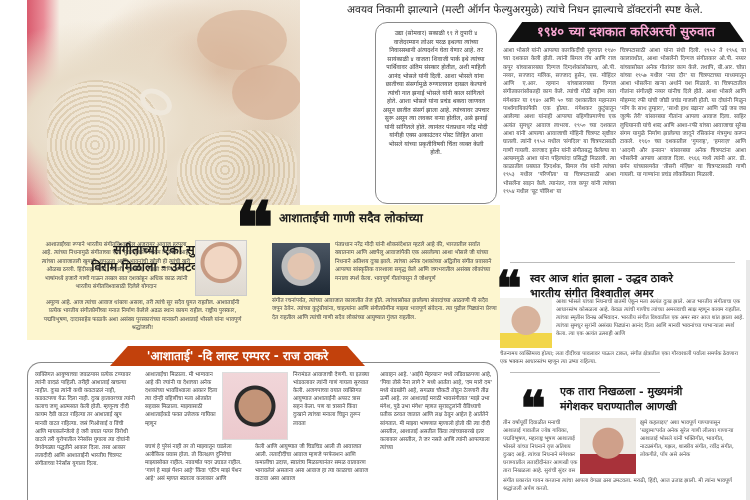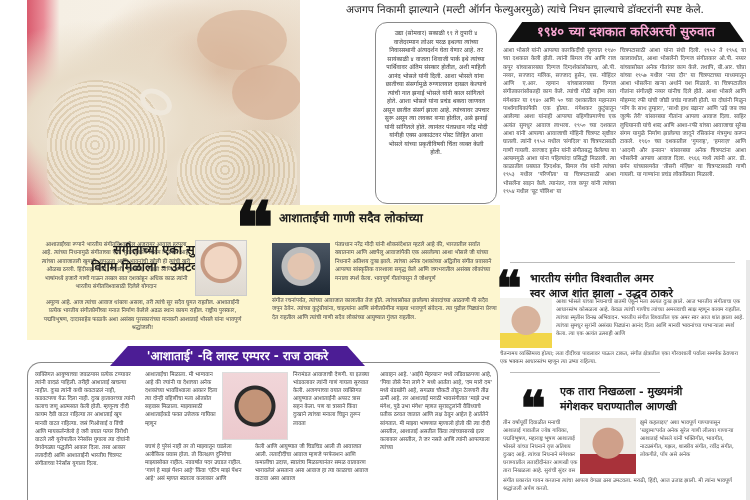--- a/index.html
+++ b/index.html
@@ -119,21 +119,21 @@
   .uddhav-text-a { left: 556px; top: 297px; width: 190px; }
   .uddhav-text-b { left: 500px; top: 349px; width: 246px; }
   .grey-text { font-size: 5.4px; line-height: 8px; color: #4b4b4b; }
 
   .divider { left: 510px; top: 262px; width: 225px; height: 1px; background: #bbb; }
   .divider2 { left: 510px; top: 372px; width: 150px; height: 1px; background: #bbb; }
   .right-edge { left: 746px; top: 260px; width: 4px; height: 240px; background: #e8e8e8; }
 
   
   .raj-banner {
-    left: 110px; top: 346px; width: 255px; height: 20px; background: #4c1d95; color: #fff;
+    left: 110px; top: 346px; width: 255px; height: 20px; background: #c2410c; color: #fff;
     font-weight: bold; font-size: 12px; line-height: 20px; text-align: center;
     clip-path: polygon(7% 0, 93% 0, 100% 100%, 0 100%);
   }
   .raj-box {
     left: 27px; top: 362px; width: 471px; height: 140px;
     border: 1.5px solid #888; border-bottom: none; border-radius: 14px 14px 0 0;
     background: #fff;
   }
   .raj-photo {
     left: 222px; top: 372px; width: 66px; height: 68px;
@@ -168,21 +168,21 @@
 <body>
 
 <div class="abs hero-photo">
   <div class="fabric"></div>
   <div class="fabric2"></div>
   <div class="hand"></div>
   <div class="hand2"></div>
   <div class="bangle"></div>
 </div>
 
-<div class="abs top-line">अजगप निकामी झाल्याने (मल्टी ऑर्गन फेल्युअरमुळे) त्यांचे निधन झाल्याचे डॉक्टरांनी स्पष्ट केले.</div>
+<div class="abs top-line">अवयव निकामी झाल्याने (मल्टी ऑर्गन फेल्युअरमुळे) त्यांचे निधन झाल्याचे डॉक्टरांनी स्पष्ट केले.</div>
 
 <div class="abs side-box">
   <p>उद्या (सोमवार) सकाळी ११ ते दुपारी ४ वाजेदरम्यान लोअर परळ इथल्या त्यांच्या निवासस्थानी अंत्यदर्शन घेता येणार आहे. तर सायंकाळी ४ वाजता शिवाजी पार्क इथे त्यांच्या पार्थिवावर अंतिम संस्कार होतील, अशी माहिती आनंद भोसले यांनी दिली. आशा भोसले यांना छातीच्या संसर्गामुळे रुग्णालयात दाखल केल्याचे त्यांची नात झनाई भोसले यांनी काल सांगितले होते. आशा भोसले यांना प्रचंड थकवा जाणवत असून छातीत संसर्ग झाला आहे. त्यांच्यावर उपचार सुरू असून त्या लवकर बऱ्या होतील, असे झनाई यांनी सांगितले होते. त्यानंतर पंतप्रधान नरेंद्र मोदी यांनीही एक्स अकाउंटवर पोस्ट लिहित आशा भोसले यांच्या प्रकृतीविषयी चिंता व्यक्त केली होती.</p>
 </div>
 
 <div class="abs decade-head">१९४० च्या दशकात करिअरची सुरुवात</div>
 <div class="abs col-text col-a">आशा भोसले यांनी आपल्या कारकिर्दीची सुरुवात १९४० च्या दशकात केली होती. त्यांनी बिमल रॉय आणि राज कपूर यांच्यासारख्या दिग्गज दिग्दर्शकांसोबतच, ओ.पी. नय्यर, सज्जाद मलिक, सज्जाद हुसेन, एस. मोहिंदर आणि ए.आर. रहमान यांच्यासारख्या दिग्गज संगीतकारांसोबतही काम केले. त्यांची मोठी बहीण लता मंगेशकर या १९४० आणि ५० च्या दशकातील महानतम पार्श्वगायिकांपैकी एक होत्या. मंगेशकर कुटुंबातून आलेल्या आशा यांनाही आपल्या बहिणीप्रमाणेच एक अत्यंत सुमधुर आवाज लाभला. १९५० च्या दशकात आशा यांनी आपल्या आवाजाची मोहिनी चित्रपट सृष्टीवर घातली. त्यांनी १९५२ मधील 'संगदिल' या चित्रपटासाठी गाणी गायली. सज्जाद हुसेन यांनी संगीतबद्ध केलेल्या या अल्बममुळे आशा यांना पहिल्यांदा प्रसिद्धी मिळाली. त्या काळातील प्रख्यात दिग्दर्शक, बिमल रॉय यांनी त्यांच्या १९५३ मधील 'परिणीता' या चित्रपटासाठी आशा भोसलेंना साइन केले. त्यानंतर, राज कपूर यांनी त्यांच्या १९५४ मधील 'बूट पॉलिश' या</div>
 <div class="abs col-text col-b">चित्रपटासाठी आशा यांना संधी दिली. १९५२ ते १९५६ या कालावधीत, आशा भोसलेंनी दिग्गज संगीतकार ओ.पी. नय्यर यांच्यासोबत अनेक गीतांवर काम केले. तथापि, बी.आर. चोप्रा यांच्या १९५७ मधील 'नया दौर' या चित्रपटाच्या माध्यमातून आशा भोसलेंना खऱ्या अर्थाने यश मिळाले. या चित्रपटातील गीतांना संगीतही नय्यर यांनीच दिले होते. आशा भोसले आणि मोहम्मद रफी यांची जोडी प्रचंड गाजली होती. या दोघांनी मिळून 'माँग के साथ तुम्हारा', 'साथी हाथ बढ़ाना' आणि 'उड़े जब जब जुल्फे तेरी' यांसारख्या गीतांना आपला आवाज दिला. साहिर लुधियानवी यांचे शब्द आणि आशा-रफी यांच्या आवाजाचा सुरेख संगम यामुळे निर्माण झालेल्या जादूने रसिकांना मंत्रमुग्ध करून टाकले. १९६० च्या दशकातील 'गुमराह', 'हमराज़' आणि 'आदमी और इन्सान' यांसारख्या अनेक चित्रपटांना आशा भोसलेंनी आपला आवाज दिला. १९६६ मध्ये त्यांनी आर. डी. बर्मन यांच्यासमवेत 'तीसरी मंज़िल' या चित्रपटासाठी गाणी गायली. या गाण्यांना प्रचंड लोकप्रियता मिळाली.</div>
 
 <div class="abs yellow-band"></div>
@@ -200,22 +200,22 @@
 <div class="abs modi-title">
   <div>आशाताईंची गाणी सदैव लोकांच्या</div>
 </div>
 <div class="abs modi-photo"></div>
 <div class="abs yellow-text modi-text-a">पंतप्रधान नरेंद्र मोदी यांनी शोकसंदेशात म्हटले आहे की, भारतातील सर्वात ख्यातनाम आणि अष्टपैलू आवाजांपैकी एक असलेल्या आशा भोसले जी यांच्या निधनाने अतिशय दुःख झाले. त्यांच्या अनेक दशकांच्या अद्वितीय संगीत प्रवासाने आपल्या सांस्कृतिक वारशाला समृद्ध केले आणि जगभरातील असंख्य लोकांच्या मनाला स्पर्श केला. भावपूर्ण गीतांपासून ते जोशपूर्ण</div>
 <div class="abs yellow-text modi-text-b">संगीत रचनांपर्यंत, त्यांच्या आवाजात कालातीत तेज होते. त्यांच्यासोबत झालेल्या संवादांच्या आठवणी मी सदैव जपून ठेवेन. त्यांच्या कुटुंबीयांना, चाहत्यांना आणि संगीतप्रेमींना माझ्या भावपूर्ण संवेदना. त्या पुढील पिढ्यांना प्रेरणा देत राहतील आणि त्यांची गाणी सदैव लोकांच्या आयुष्यात गुंजत राहतील.</div>
 
 <div class="abs divider"></div>
 <div class="abs quote-big quote2">❝</div>
 <div class="abs uddhav-title">
+  <div>स्वर आज शांत झाला - उद्धव ठाकरे</div>
   <div>भारतीय संगीत विश्वातील अमर</div>
-  <div>स्वर आज शांत झाला - उद्धव ठाकरे</div>
 </div>
 <div class="abs uddhav-photo"></div>
 <div class="abs grey-text uddhav-text-a">आशा भोसले यांच्या निधनाची बातमी ऐकून मला अत्यंत दुःख झाले. आज भारतीय संगीताचा एक आधारस्तंभ कोसळला आहे. केवळ त्यांची गाणीच त्यांच्या अमरत्वाची साक्ष म्हणून कायम राहतील. त्यांच्या स्मृतीस विनम्र अभिवादन. भारतीय संगीत विश्वातील एक अमर स्वर आज शांत झाला आहे. त्यांच्या सुमधुर सुरांनी असंख्य पिढ्यांना आनंद दिला आणि मानवी भावनांच्या गाभाऱ्याला स्पर्श केला. त्या एक अत्यंत उत्साही आणि</div>
 <div class="abs grey-text uddhav-text-b">चैतन्यमय व्यक्तिमत्त्व होत्या; लता दीदींच्या पावलावर पाऊल टाकत, संगीत क्षेत्रातील एका गौरवशाली पर्वाला समर्पक ठेवणारा एक भक्कम आधारस्तंभ म्हणून त्या उभ्या राहिल्या.</div>
 <div class="abs divider2"></div>
 <div class="abs right-edge"></div>
 
 <div class="abs raj-box"></div>
 <div class="abs raj-banner">'आशाताई' -दि लास्ट एम्परर - राज ठाकरे</div>
 <div class="abs raj-text raj-c1">व्यक्तिगत आयुष्याच्या जवळपास प्रत्येक टप्प्यावर त्यांनी वादळं पाहिली. तरीही आशाताई खचल्या नाहीत. दुःख त्यांनी कधी कवटाळलं नाही, कडवटपणा येऊ दिला नाही. दुःख हातावरच्या त्यांनी कलाच जणू आत्मसात केली होती. म्हणूनच दीदी कायम दैवी वाटत राहिल्या तर आशाताई खूप मानवी वाटत राहिल्या. जसं गिओत्ताई व विंची आणि मायकलॅन्जेलो हे जरी वयात पत्यर विरोधी वाटले तरी युरोपातील रेनेसॉंस युगाला त्या दोघांनी वेगवेगळ्या पद्धतीने आकार दिला. तसा आकार लतादीदी आणि आशाताईंनी भारतीय चित्रपट संगीताच्या रेनेसॉंस युगाला दिला.</div>

